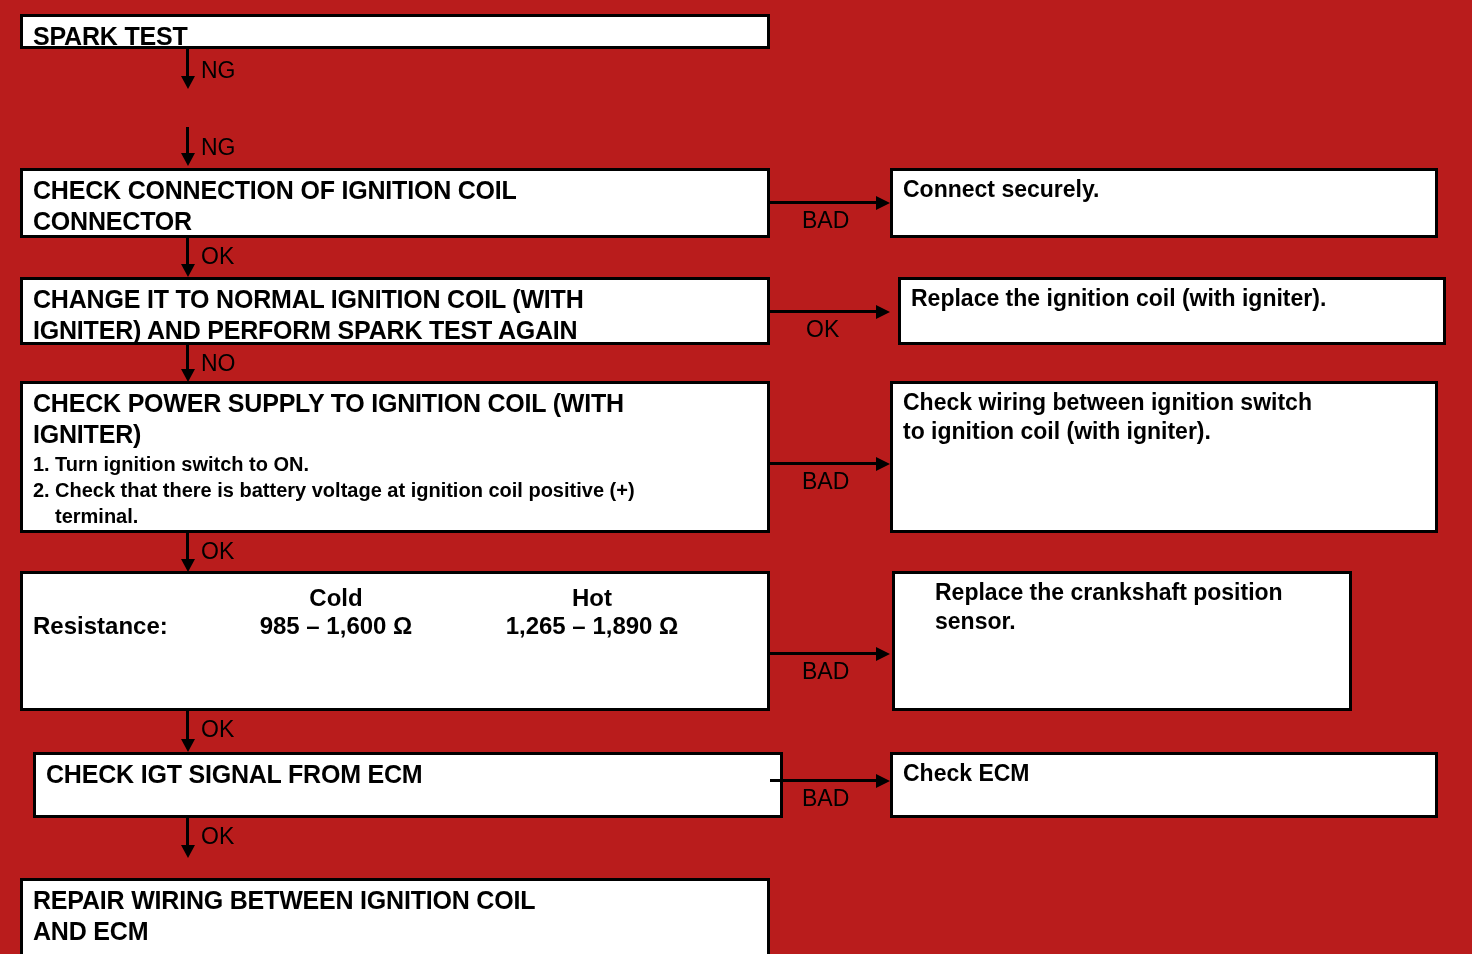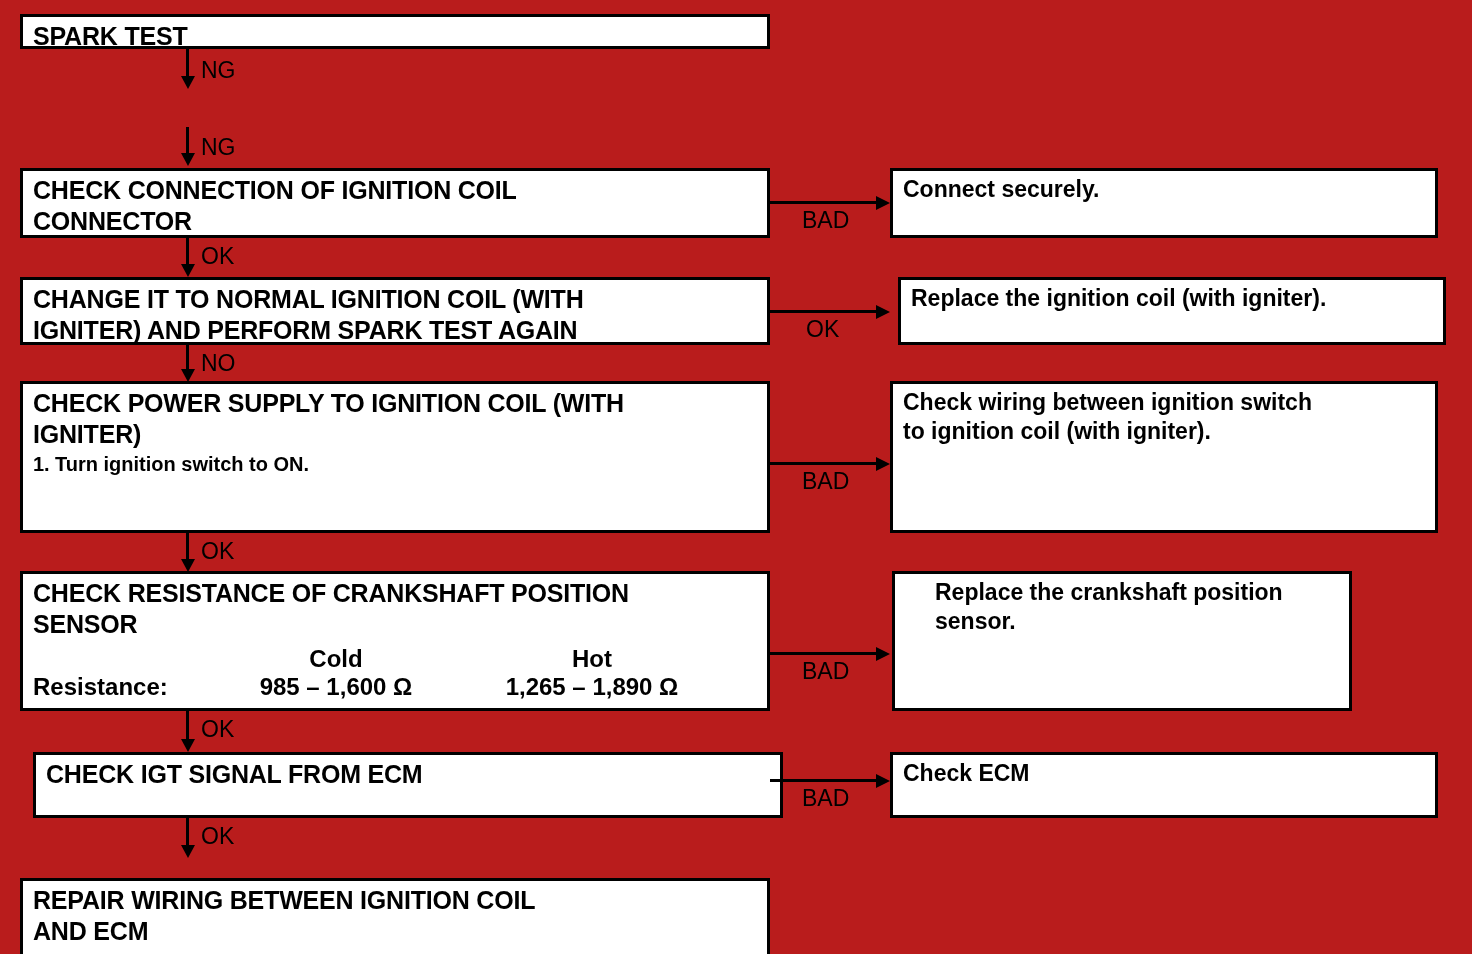--- a/index.html
+++ b/index.html
@@ -128,26 +128,26 @@
   <div class="box" style="left:20px; top:277px; width:750px; height:68px;">
     <div class="box-title">CHANGE IT TO NORMAL IGNITION COIL (WITH
 IGNITER) AND PERFORM SPARK TEST AGAIN</div>
   </div>
 
   <div class="box" style="left:20px; top:381px; width:750px; height:152px;">
     <div class="box-title">CHECK POWER SUPPLY TO IGNITION COIL (WITH
 IGNITER)</div>
     <div class="steps">
       <div class="step"><span class="num">1.</span><span>Turn ignition switch to ON.</span></div>
+      <div class="step"><span class="num">2.</span><span>Check that there is battery voltage at ignition coil positive (+)
+   terminal.</span></div>
     </div>
   </div>
 
   <div class="box" style="left:20px; top:571px; width:750px; height:140px;">
-    <div class="box-title">CHECK RESISTANCE OF CRANKSHAFT POSITION
-SENSOR</div>
     <div class="res-table">
       <div class="res-head">
         <span class="res-label"></span>
         <span class="res-c1">Cold</span>
         <span class="res-c2">Hot</span>
       </div>
       <div class="res-row">
         <span class="res-label">Resistance:</span>
         <span class="res-c1">985 – 1,600 Ω</span>
         <span class="res-c2">1,265 – 1,890 Ω</span>

